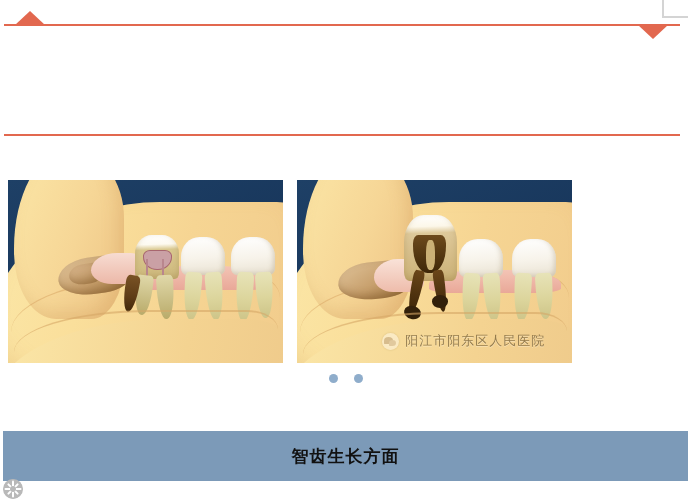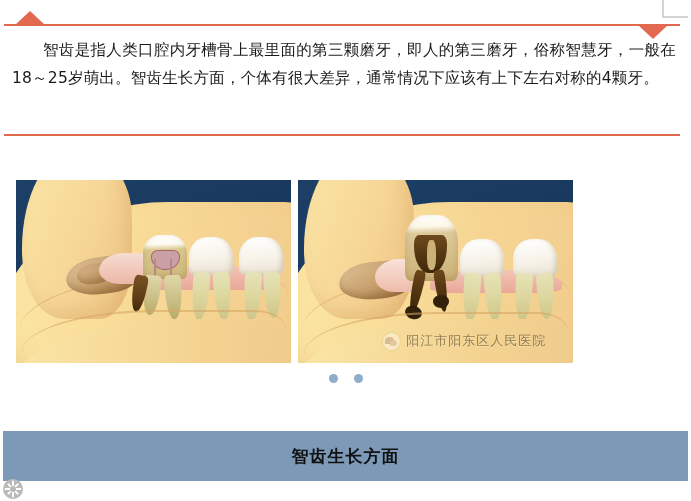--- a/index.html
+++ b/index.html
@@ -72,26 +72,26 @@
     line-height: 28px;
     color: #1a1a1a;
     text-indent: 2em;
     text-align: justify;
     letter-spacing: 0.2px;
   }
 
   
   .gallery {
     position: absolute;
-    left: 16px;
+    left: 8px;
     top: 180px;
     width: 659px;
     height: 183px;
     display: flex;
-    gap: 7px;
+    gap: 14px;
   }
   .photo {
     position: relative;
     width: 275px;
     height: 183px;
     overflow: hidden;
     background: #1d3c63;
   }
 
   
@@ -259,21 +259,20 @@
 </head>
 <body>
 
 <div class="corner-box"></div>
 
 <div class="quote-block">
   <div class="rule rule-top"></div>
   <div class="tri tri-up"></div>
   <div class="rule rule-bottom"></div>
   <div class="tri tri-down"></div>
-  <div class="quote-text">智齿是指人类口腔内牙槽骨上最里面的第三颗磨牙，即人的第三磨牙，俗称智慧牙，一般在18～25岁萌出。智齿生长方面，个体有很大差异，通常情况下应该有上下左右对称的4颗牙。</div>
 </div>
 
 <div class="gallery">
 
   <div class="photo">
     <div class="bg-dark"></div>
     <div class="jaw"></div>
     <div class="ramus"></div>
     <div class="jaw-line"></div>
 

